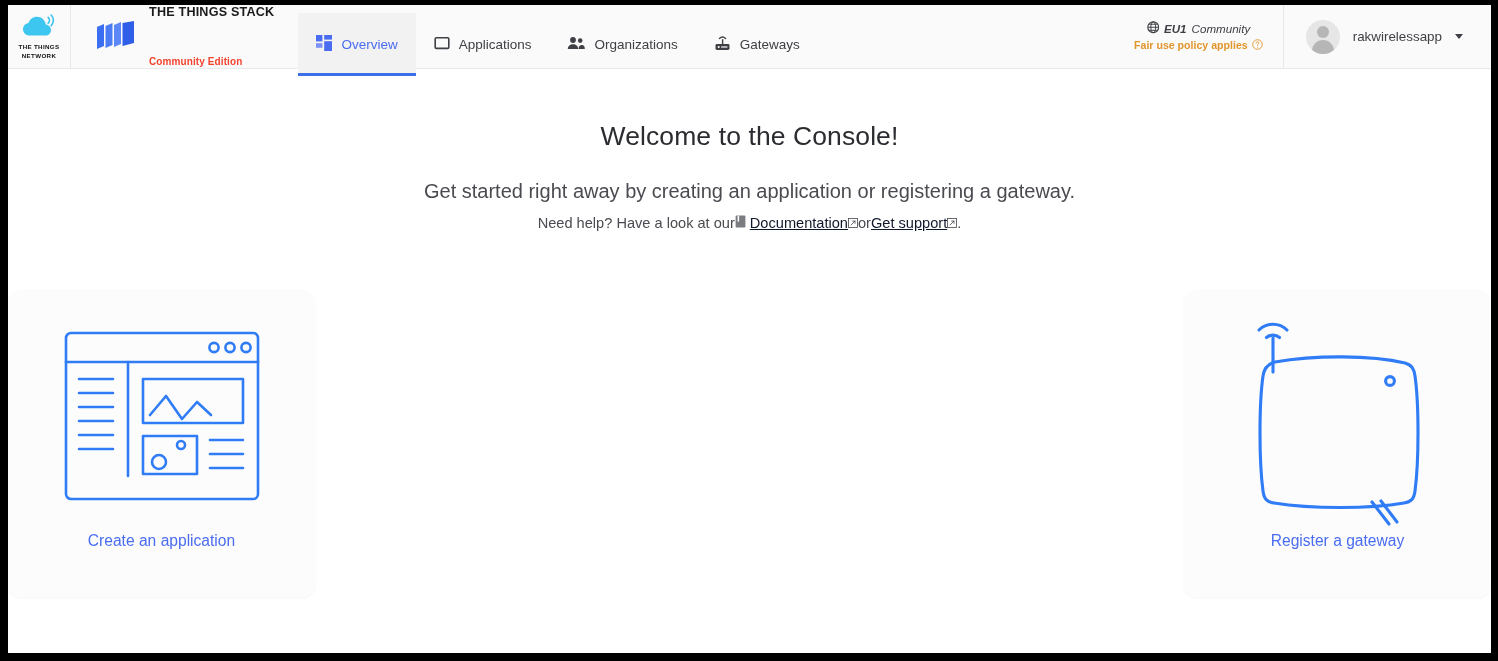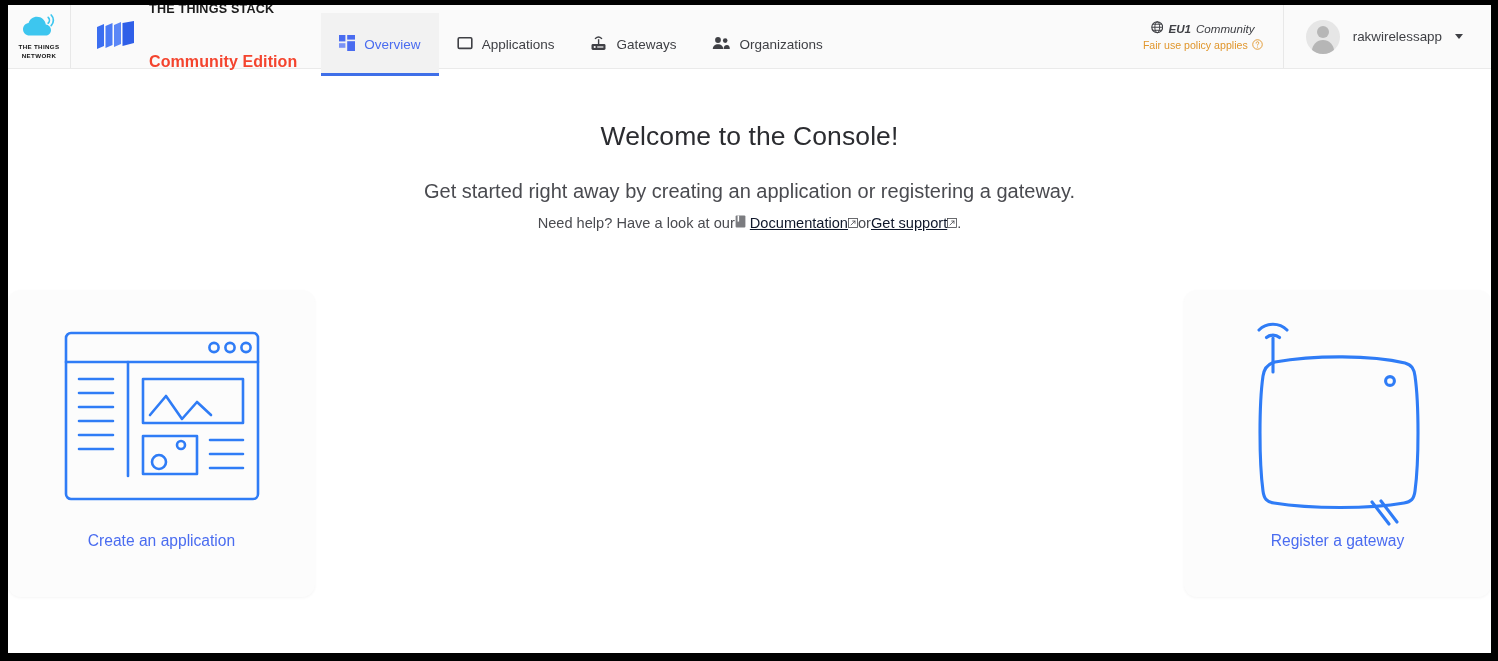--- a/index.html
+++ b/index.html
@@ -41,21 +41,21 @@
     color: #111; letter-spacing: .35px; text-align: center;
   }
 
   #stack-logo-cell {
     padding-left: 24px; padding-right: 24px;
     height: 100%;
     gap: 10px;
   }
   .stack-texts { display: flex; flex-direction: column; line-height: 1.18; }
   .stack-title { font-size: 12.6px; font-weight: bold; color: #1b1b1b; letter-spacing: .2px; }
-  .stack-sub  { font-size: 16px; font-weight: bold; color: #f4442e; letter-spacing: .1px; margin-top: 36px; }
+  .stack-sub  { font-size: 10px; font-weight: bold; color: #f4442e; letter-spacing: .1px; margin-top: 36px; }
 
   
   #nav { display: flex; align-items: stretch; height: 100%; }
   .nav-item {
     display: flex; align-items: center; gap: 9px;
     padding: 0 18px;
     height: 100%;
     font-size: 13.5px;
     color: #3f4045;
     text-decoration: none;
@@ -78,21 +78,21 @@
     margin-left: auto; display: flex; align-items: stretch; height: 100%;
   }
   #cluster-cell {
     flex-direction: column; justify-content: center; align-items: center;
     padding: 0 20px; gap: 3px;
     border-right: 1px solid #e8e8e8;
     height: 100%;
   }
   .cluster-line1 { display: flex; align-items: center; gap: 5px; font-size: 11.6px; color: #3f4045; font-style: italic; }
   .cluster-line1 b { font-weight: bold; }
-  .cluster-line2 { display: flex; align-items: center; gap: 4px; font-size: 10.6px; color: #e0962c; }
+  .cluster-line2 { display: flex; align-items: center; gap: 4px; font-size: 10.6px; color: #e0962c; font-weight: bold; }
 
   #user-cell { padding: 0 28px 0 22px; gap: 13px; height: 100%; cursor: pointer; }
   .avatar {
     width: 34px; height: 34px; border-radius: 50%;
     background: #e6e6e6; position: relative; overflow: hidden; flex: none;
   }
   .avatar::before {
     content: ""; position: absolute; left: 50%; top: 6px;
     width: 12px; height: 12px; border-radius: 50%;
     background: #b6b6b6; transform: translateX(-50%);
@@ -206,41 +206,41 @@
         <span>
           <svg width="16" height="16" viewBox="0 0 16 16">
             <rect x="1.2" y="2.8" width="13.6" height="10.6" rx="1.2" fill="none" stroke="#3f4045" stroke-width="1.6"></rect>
           </svg>
         </span>
         <span class="nav-label">Applications</span>
       </a>
 
       <a class="nav-item">
         <span>
+          <svg width="18" height="16" viewBox="0 0 18 16">
+            <circle cx="6" cy="5" r="2.9" fill="#3f4045"></circle>
+            <circle cx="13.2" cy="5.6" r="2.3" fill="#3f4045"></circle>
+            <path d="M0.8 14c0-3 2.3-4.8 5.2-4.8S11.2 11 11.2 14z" fill="#3f4045"></path>
+            <path d="M11.6 14c0-2.4 1.2-4 3.4-4 1.8 0 2.8 1.4 2.8 4z" fill="#3f4045"></path>
+          </svg>
+        </span>
+        <span class="nav-label">Organizations</span>
+      </a>
+
+      <a class="nav-item">
+        <span>
           <svg width="17" height="17" viewBox="0 0 17 17">
             <rect x="1.5" y="9" width="14" height="6" rx="1.4" fill="#3f4045"></rect>
             <circle cx="4.7" cy="12" r="1.1" fill="#fafafa"></circle>
             <rect x="7.2" y="11.4" width="6.2" height="1.2" fill="#fafafa"></rect>
             <rect x="7.9" y="4.2" width="1.4" height="5" fill="#3f4045"></rect>
             <path d="M5.4 3.4a4.6 4.6 0 0 1 6.2 0" fill="none" stroke="#3f4045" stroke-width="1.4" stroke-linecap="round"></path>
           </svg>
         </span>
         <span class="nav-label">Gateways</span>
-      </a>
-
-      <a class="nav-item">
-        <span>
-          <svg width="18" height="16" viewBox="0 0 18 16">
-            <circle cx="6" cy="5" r="2.9" fill="#3f4045"></circle>
-            <circle cx="13.2" cy="5.6" r="2.3" fill="#3f4045"></circle>
-            <path d="M0.8 14c0-3 2.3-4.8 5.2-4.8S11.2 11 11.2 14z" fill="#3f4045"></path>
-            <path d="M11.6 14c0-2.4 1.2-4 3.4-4 1.8 0 2.8 1.4 2.8 4z" fill="#3f4045"></path>
-          </svg>
-        </span>
-        <span class="nav-label">Organizations</span>
       </a>
 
     </nav>
 
     <div id="hdr-right">
 
       <div id="cluster-cell" class="hdr-cell">
         <div class="cluster-line1">
           <span>
             <svg width="12.5" height="12.5" viewBox="0 0 14 14">

